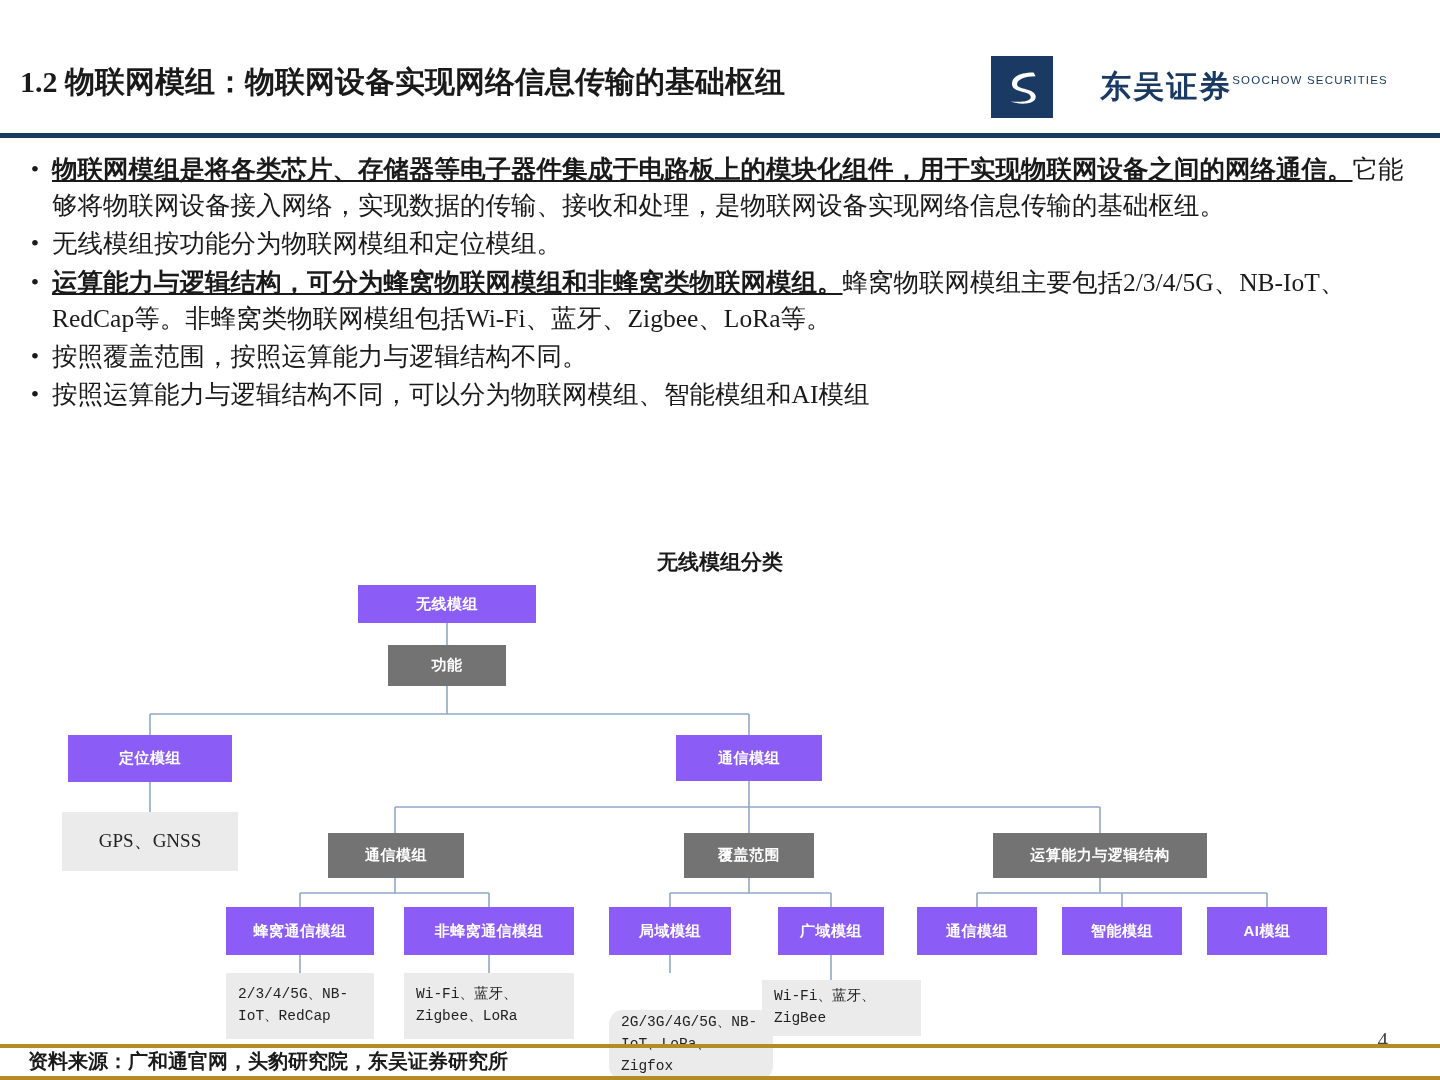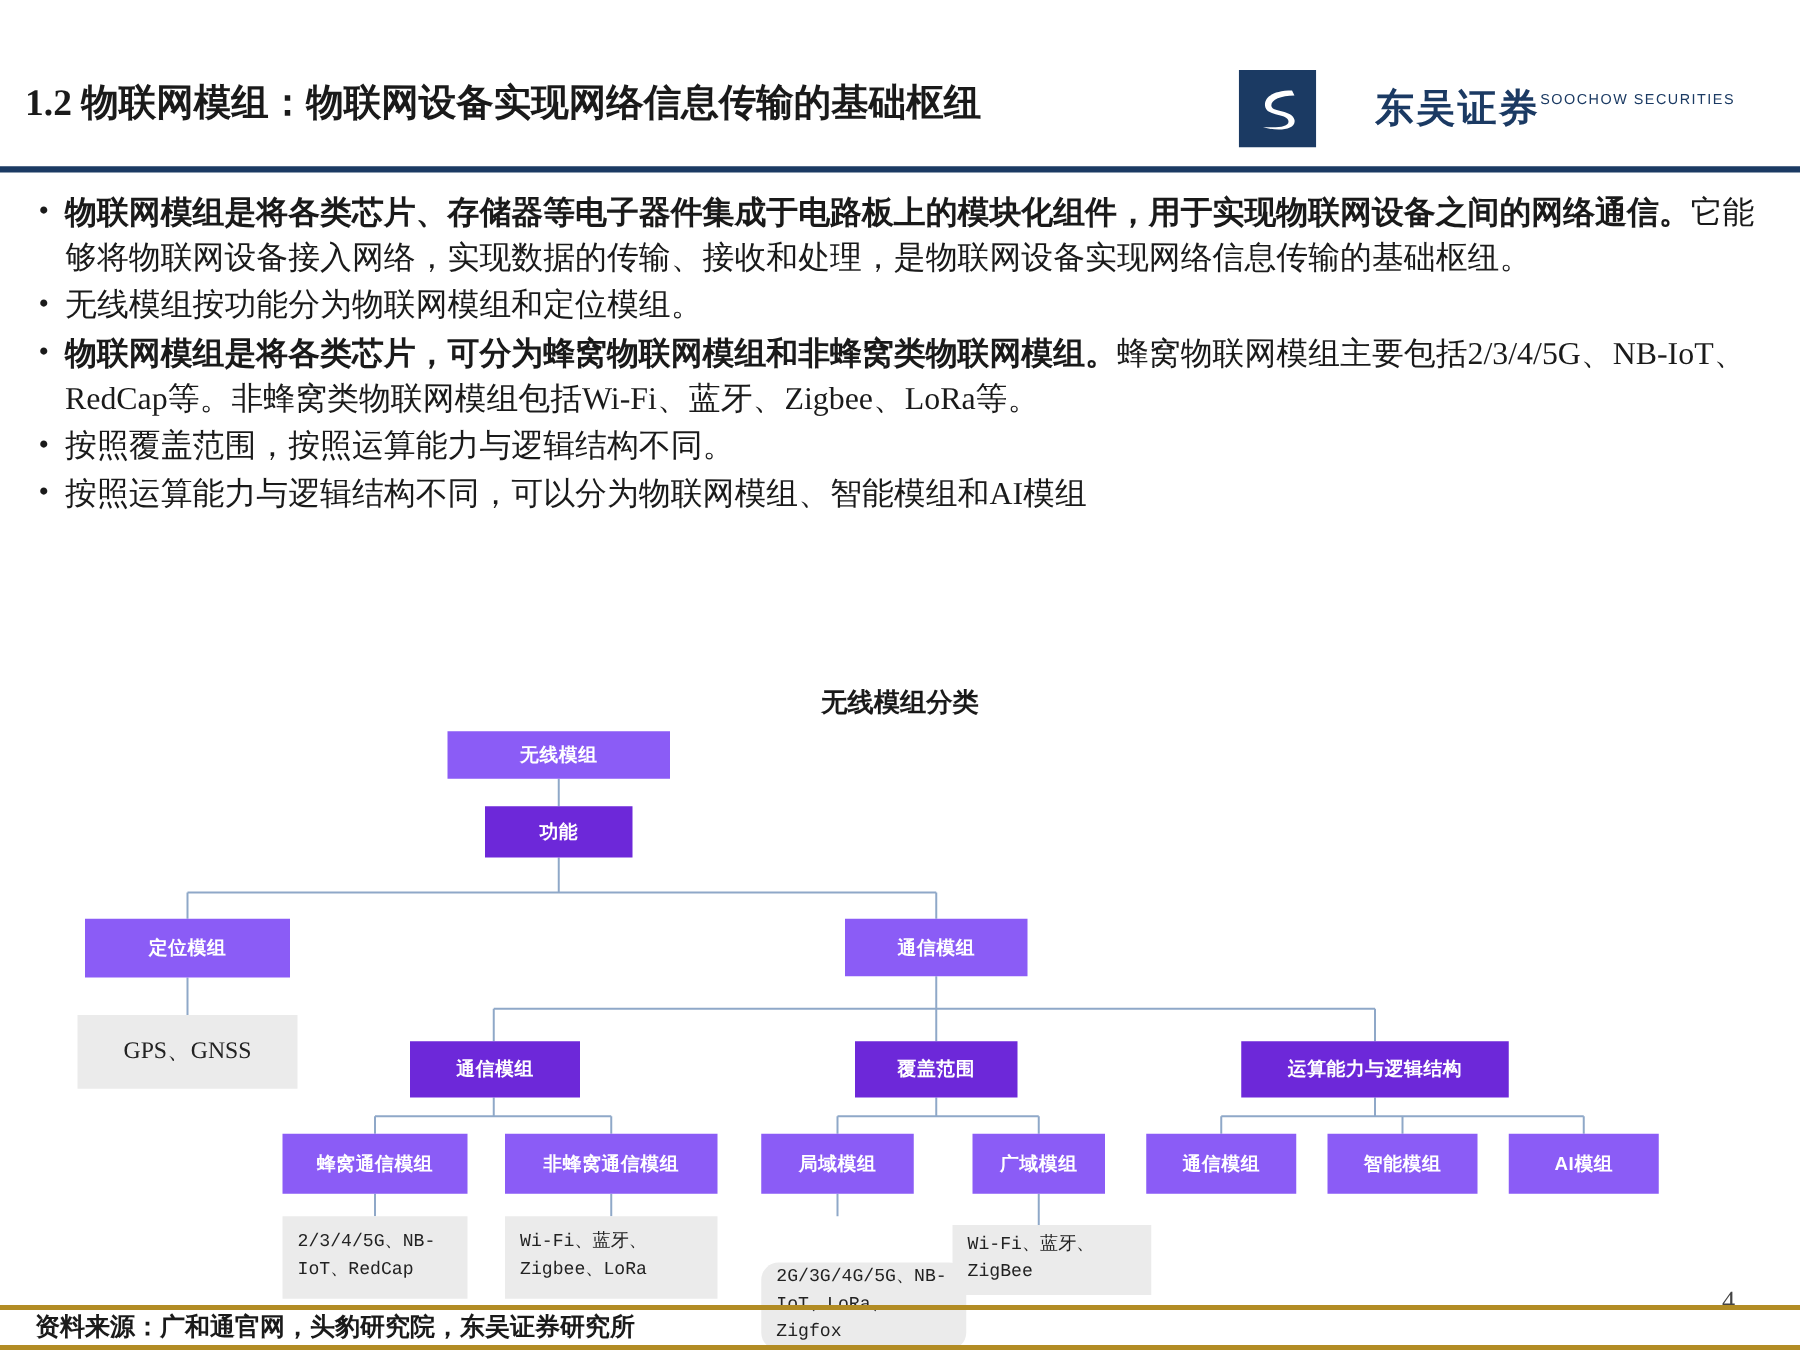--- a/index.html
+++ b/index.html
@@ -42,38 +42,38 @@
   .bullet{
     display:flex;align-items:flex-start;
     font-size:25.5px;color:#1a1a1a;line-height:1.42;
     margin-bottom:2px;
   }
   .dot{
     width:34px;flex:0 0 34px;text-align:center;
     font-size:24px;line-height:1.42;
   }
   .btext{flex:1;}
-  .b{font-weight:bold;}
+  .b{font-weight:bold;text-decoration:underline;}
   
   .chart-title{
     position:absolute;left:0;top:548px;width:1440px;text-align:center;
     font-size:21px;font-weight:bold;color:#1a1a1a;
   }
   
   .diagram{position:absolute;left:0;top:0;width:1440px;height:1080px;pointer-events:none;}
   .node{
     position:absolute;box-sizing:border-box;
     display:flex;align-items:center;justify-content:center;
     text-align:center;
     font-family:"Liberation Sans", sans-serif;
     font-size:15px;color:#ffffff;font-weight:bold;
     letter-spacing:0.5px;
   }
   .navy{background:#8b5cf6;}
-  .gold{background:#6d28d9;}
+  .gold{background:#737373;}
   .leaf{
     position:absolute;box-sizing:border-box;
     background:#ebebeb;color:#222;
     display:flex;align-items:center;
     padding:8px 12px;
     font-family:"Liberation Mono", monospace;
     font-size:14.5px;line-height:1.5;
     text-align:left;
   }
   .leaf.center{justify-content:center;text-align:center;font-family:"Liberation Serif",serif;font-size:19px;}
@@ -112,21 +112,21 @@
   <div class="bullet">
     <span class="dot">•</span>
     <span class="btext"><span class="b">物联网模组是将各类芯片、存储器等电子器件集成于电路板上的模块化组件，用于实现物联网设备之间的网络通信。</span><span>它能够将物联网设备接入网络，实现数据的传输、接收和处理，是物联网设备实现网络信息传输的基础枢纽。</span></span>
   </div>
   <div class="bullet">
     <span class="dot">•</span>
     <span class="btext"><span>无线模组按功能分为物联网模组和定位模组。</span></span>
   </div>
   <div class="bullet">
     <span class="dot">•</span>
-    <span class="btext"><span class="b">物联网模组是将各类芯片，可分为蜂窝物联网模组和非蜂窝类物联网模组。</span><span>蜂窝物联网模组主要包括2/3/4/5G、NB-IoT、RedCap等。非蜂窝类物联网模组包括Wi-Fi、蓝牙、Zigbee、LoRa等。</span></span>
+    <span class="btext"><span class="b">运算能力与逻辑结构，可分为蜂窝物联网模组和非蜂窝类物联网模组。</span><span>蜂窝物联网模组主要包括2/3/4/5G、NB-IoT、RedCap等。非蜂窝类物联网模组包括Wi-Fi、蓝牙、Zigbee、LoRa等。</span></span>
   </div>
   <div class="bullet">
     <span class="dot">•</span>
     <span class="btext"><span>按照覆盖范围，按照运算能力与逻辑结构不同。</span></span>
   </div>
   <div class="bullet">
     <span class="dot">•</span>
     <span class="btext"><span>按照运算能力与逻辑结构不同，可以分为物联网模组、智能模组和AI模组</span></span>
   </div>
 </div>

